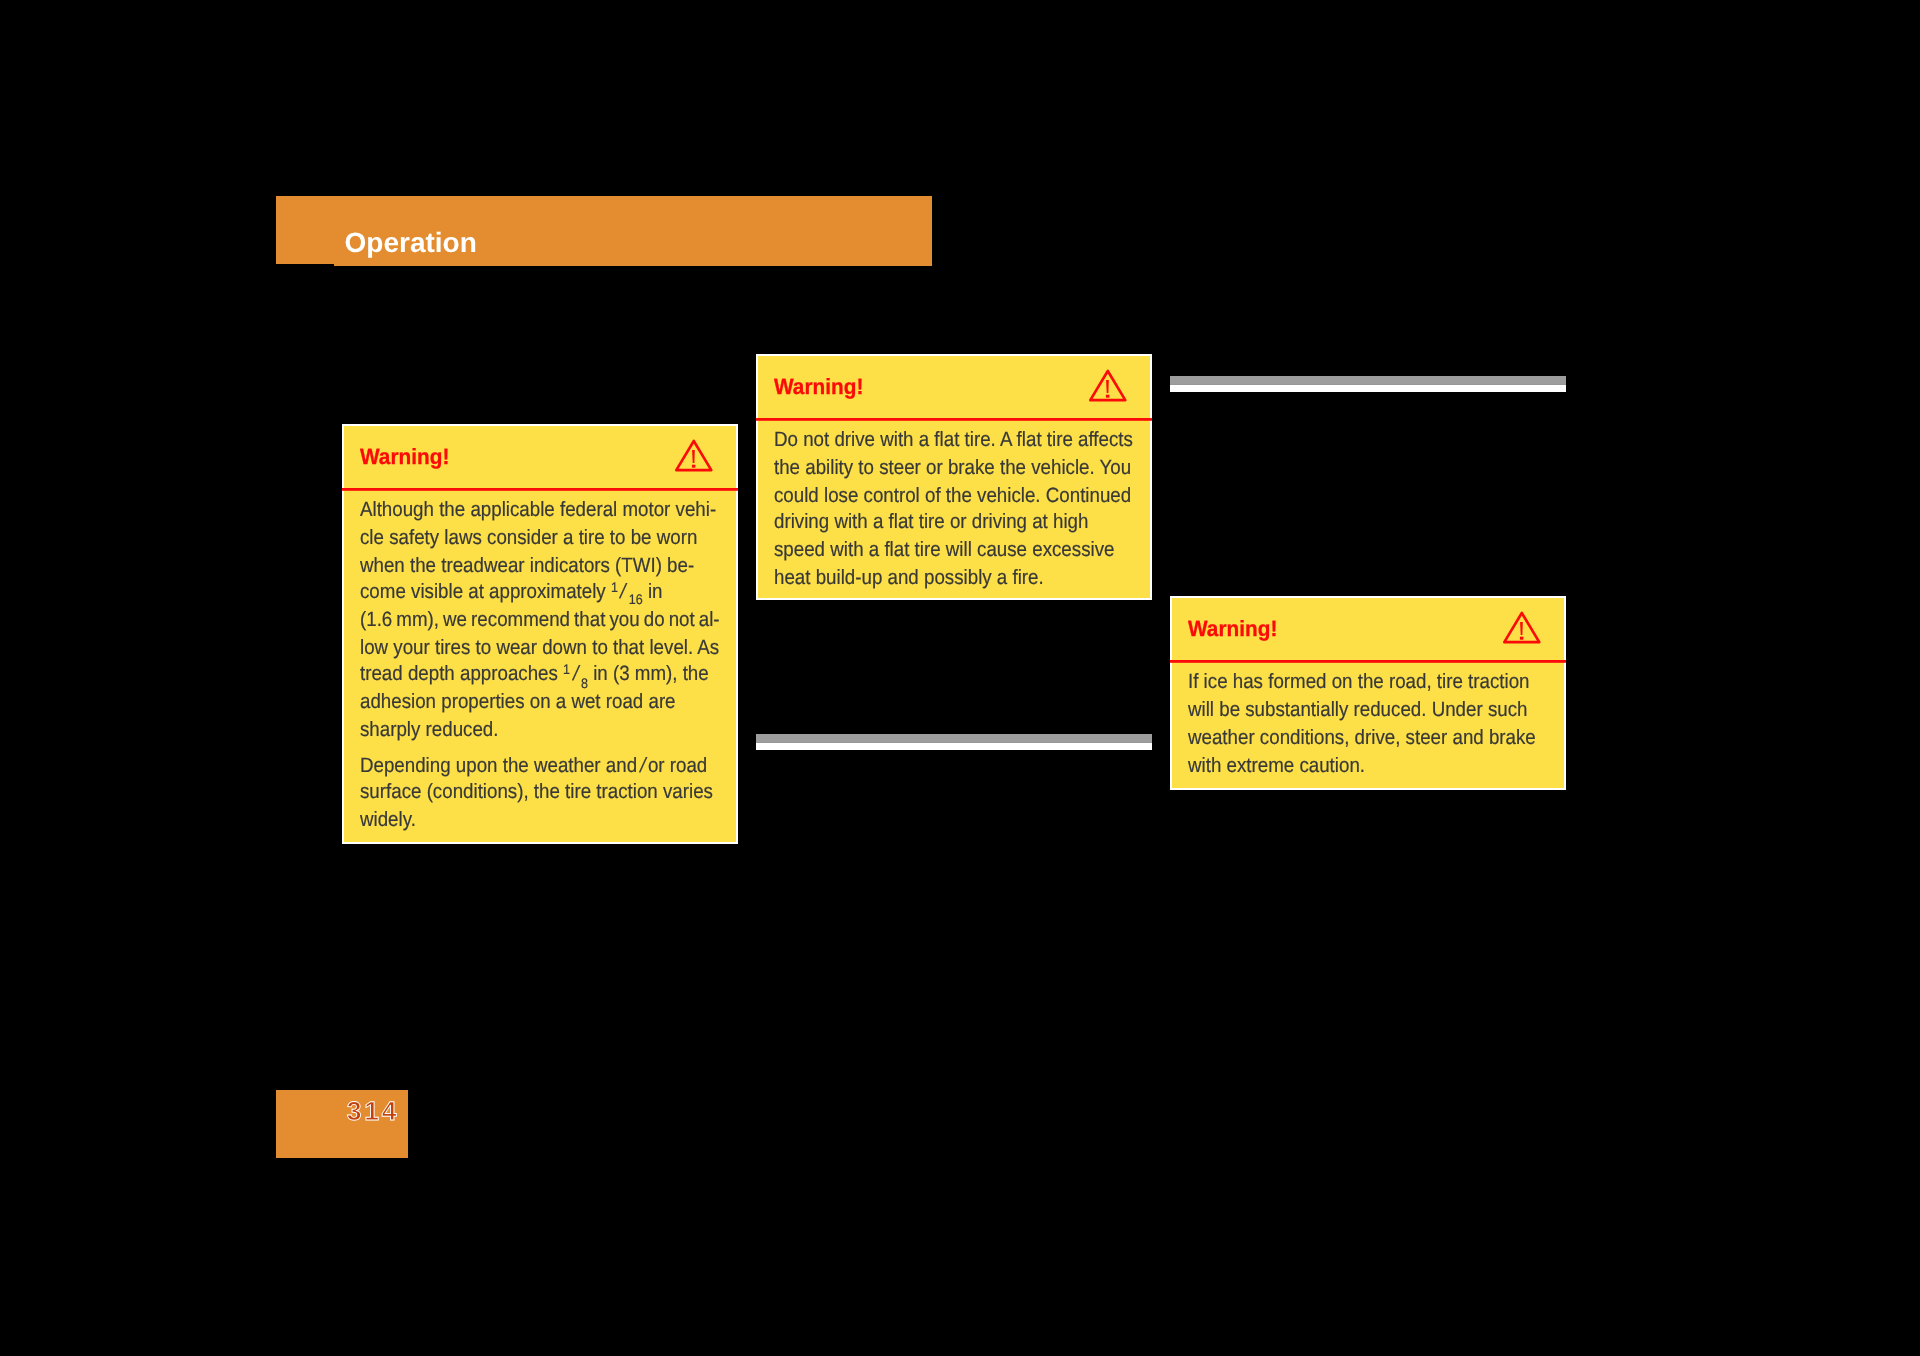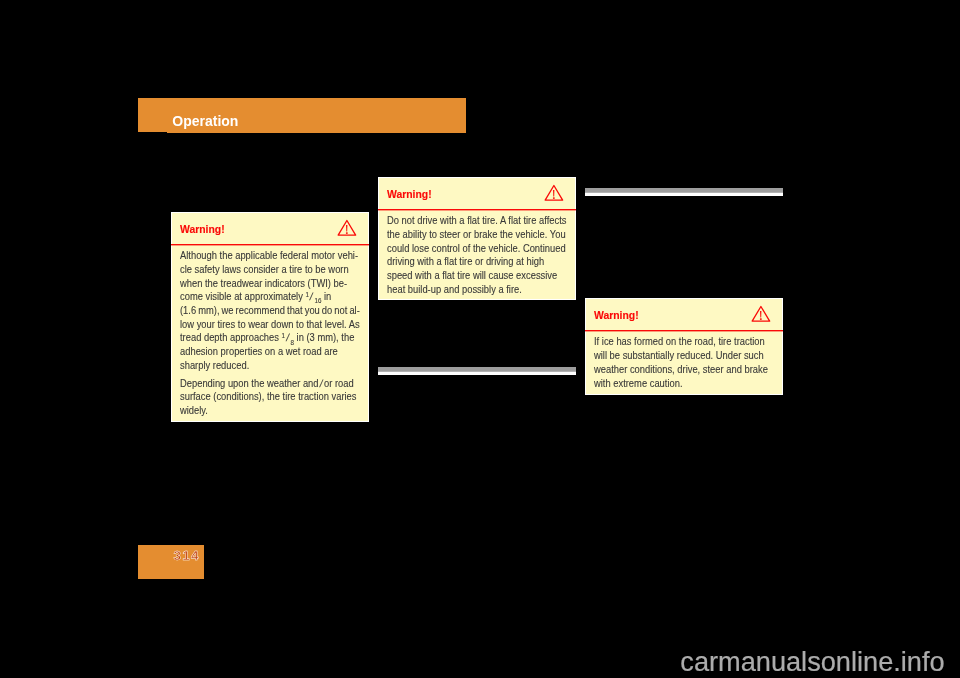--- a/index.html
+++ b/index.html
@@ -10,21 +10,21 @@
   .page{position:absolute;left:0;top:0;width:960px;height:630px;background:#000;}
   .hdr-title,.wtitle,.wbody,.pagenum-text,.watermark,.hdr-band,.hdr-band2,.pagenum{will-change:opacity;}
 
   
   .hdr-band{position:absolute;left:138px;top:98px;width:328px;height:33.8px;background:#e48d30;}
   .hdr-band2{position:absolute;left:167px;top:98px;width:299px;height:34.6px;background:#e48d30;}
   .hdr-title{position:absolute;left:172.3px;top:114.2px;color:#ffffff;font-weight:bold;
              font-size:14px;line-height:14px;letter-spacing:0px;white-space:nowrap;}
 
   
-  .wbox{position:absolute;background:#fef9c3;box-shadow:0 0 0 1px #ffffff;}
+  .wbox{position:absolute;background:#fde047;box-shadow:0 0 0 1px #ffffff;}
   .box1{left:171.8px;top:212.8px;width:196.2px;height:207.8px;}
   .box2{left:378.8px;top:177.8px;width:196.2px;height:120.8px;}
   .box3{left:585.8px;top:299.0px;width:196.3px;height:94.9px;}
   .wtitle{position:absolute;left:8.45px;top:10.8px;color:#fa0a08;font-weight:bold;
           font-size:11px;line-height:11px;white-space:nowrap;-webkit-text-stroke:0.14px #fa0a08;
           transform:scaleX(0.945);transform-origin:0 0;will-change:opacity;}
   .wicon{position:absolute;left:165.2px;top:5.95px;}
   .wrule{position:absolute;left:-1px;top:31.25px;}
   .wbody{position:absolute;left:8.5px;top:36.4px;width:215px;color:#383838;
          font-size:10.35px;line-height:13.7px;-webkit-text-stroke:0.1px #383838;
@@ -116,15 +116,14 @@
   </svg>
 
   <svg class="divider div-mid" width="198.1" height="9">
     <rect x="0" y="0" width="198.1" height="4.4" fill="#9d9d9d"></rect>
     <rect x="0" y="4.4" width="198.1" height="3.6" fill="#ffffff"></rect>
   </svg>
 
   <div class="pagenum"></div>
   <span class="pagenum-text">314</span>
 
-  <div class="watermark">carmanualsonline.info</div>
 
 </div>
 
 </body></html>

